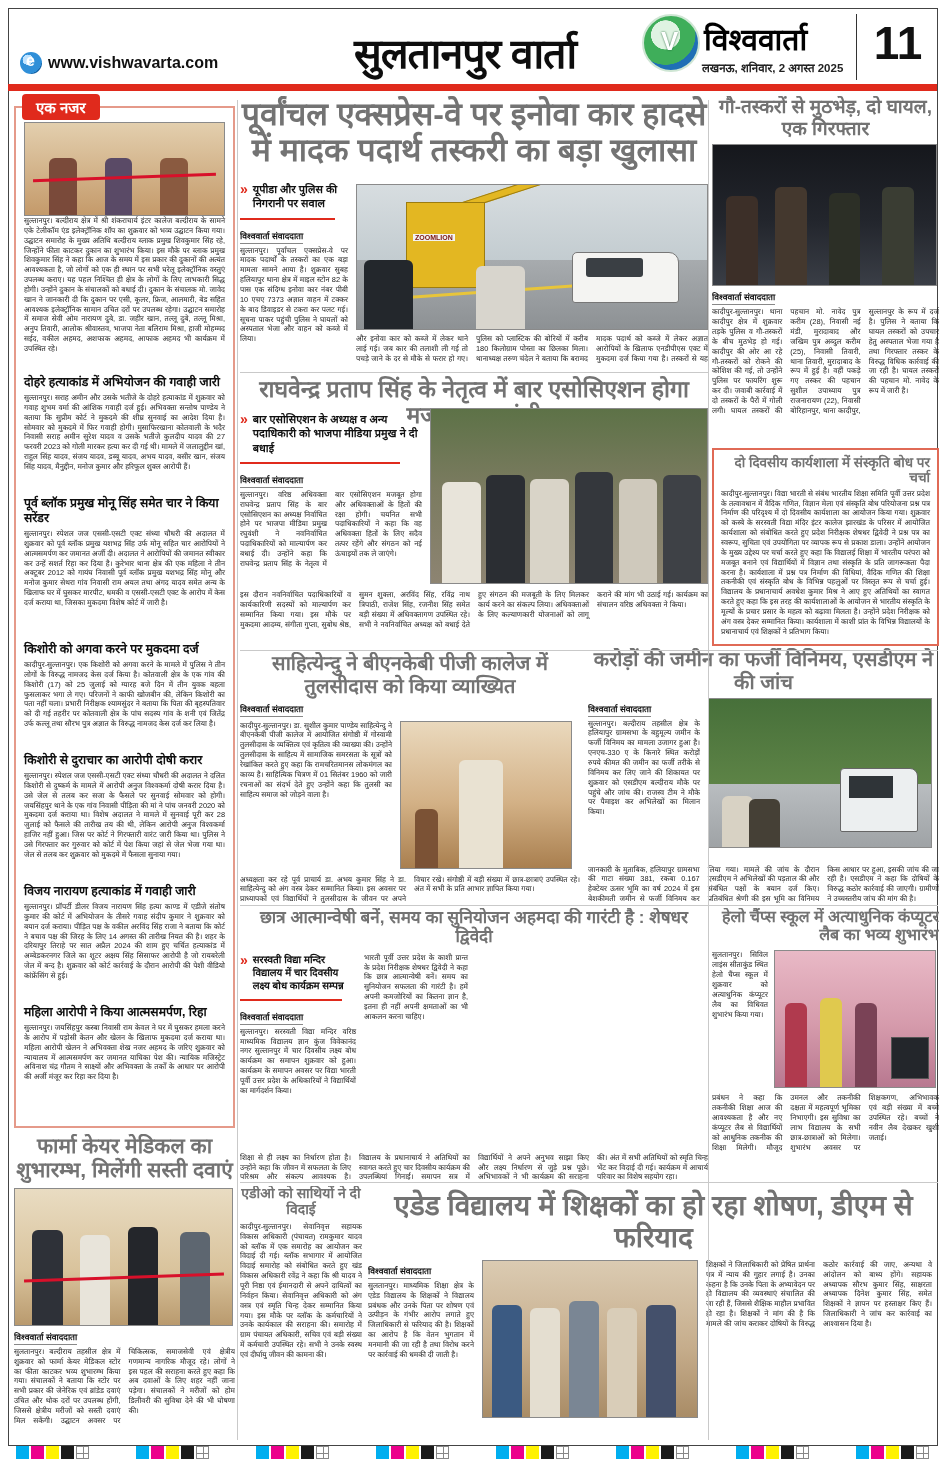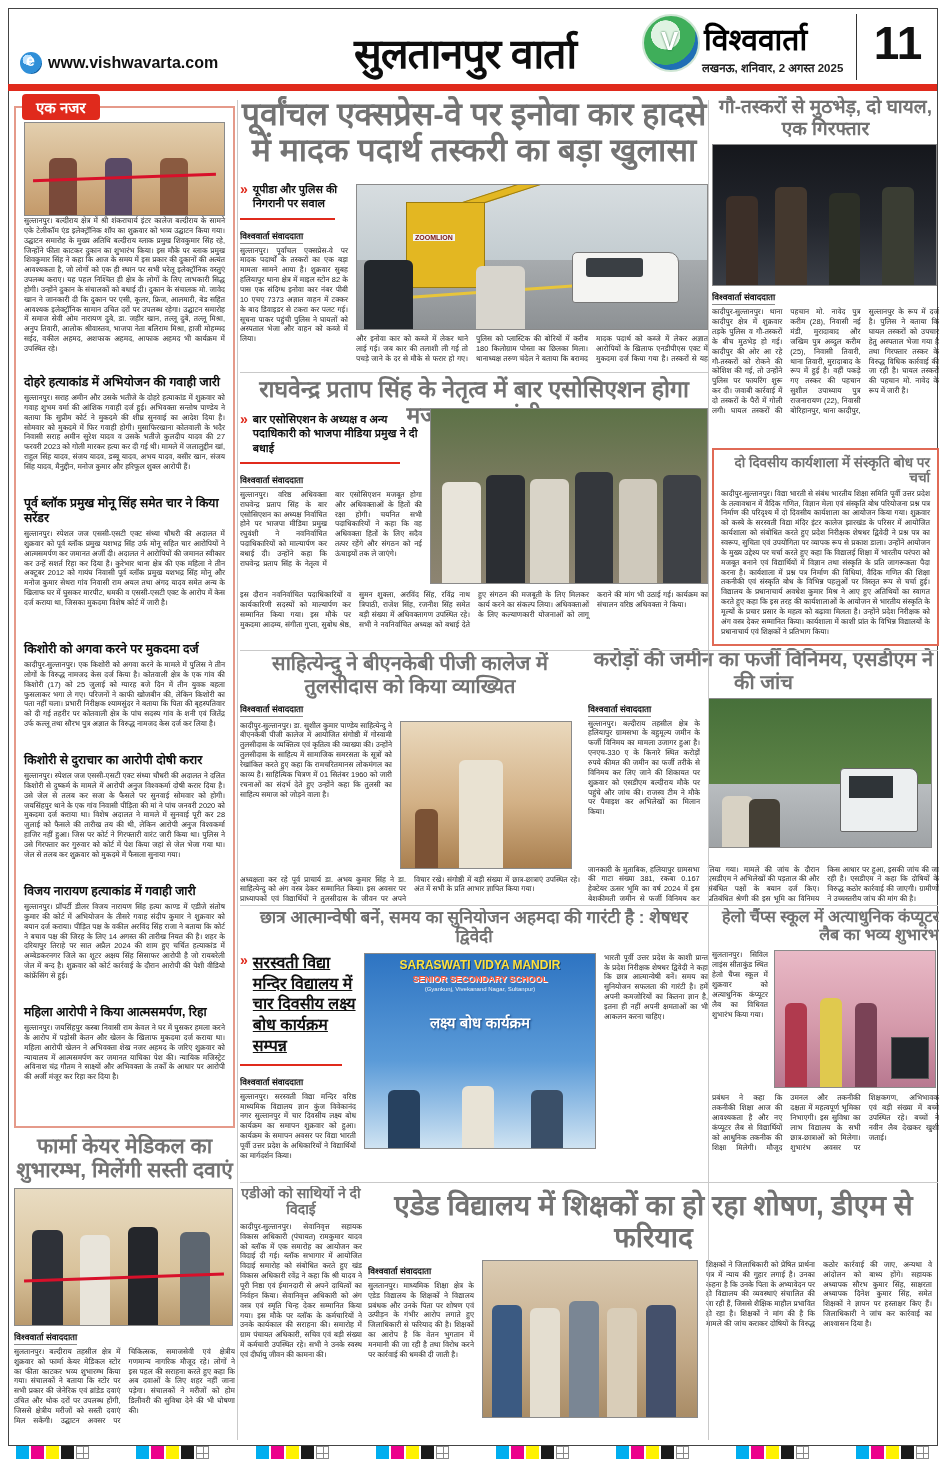--- a/index.html
+++ b/index.html
@@ -241,34 +241,25 @@
     </div>
     <div class="body cols3" style="height:56px;margin-top:4px;">जानकारी के मुताबिक, हलियापुर ग्रामसभा की गाटा संख्या 381, रकबा 0.167 हेक्टेयर ऊसर भूमि का वर्ष 2024 में इस बेशकीमती जमीन से फर्जी विनिमय कर लिया गया। मामले की जांच के दौरान एसडीएम ने अभिलेखों की पड़ताल की और संबंधित पक्षों के बयान दर्ज किए। प्रतिबंधित श्रेणी की इस भूमि का विनिमय किस आधार पर हुआ, इसकी जांच की जा रही है। एसडीएम ने कहा कि दोषियों के विरुद्ध कठोर कार्रवाई की जाएगी। ग्रामीणों ने उच्चस्तरीय जांच की मांग की है।</div>
   </div>
 
   <div class="art" style="left:240px;top:908px;width:468px;height:272px;">
     <div class="hl" style="font-size:17px;">छात्र आत्मान्वेषी बनें, समय का सुनियोजन अहमदा की गारंटी है : शेषधर द्विवेदी</div>
     <div style="display:flex;gap:8px;margin-top:6px;">
       <div style="width:116px;">
         <div class="kicker-row">
           <span class="kmark">»</span>
-          <span class="kicker" style="font-size:16px;text-decoration:underline;">सरस्वती विद्या मन्दिर विद्यालय में चार दिवसीय लक्ष्य बोध कार्यक्रम सम्पन्न</span>
+          <span class="kicker" style="font-size:10px;">सरस्वती विद्या मन्दिर विद्यालय में चार दिवसीय लक्ष्य बोध कार्यक्रम सम्पन्न</span>
         </div>
         <div class="red-ul"></div>
         <div class="byline rule">विश्ववार्ता संवाददाता</div>
         <div class="body" style="height:120px;">सुल्तानपुर। सरस्वती विद्या मन्दिर वरिष्ठ माध्यमिक विद्यालय ज्ञान कुंज विवेकानंद नगर सुल्तानपुर में चार दिवसीय लक्ष्य बोध कार्यक्रम का समापन शुक्रवार को हुआ। कार्यक्रम के समापन अवसर पर विद्या भारती पूर्वी उत्तर प्रदेश के अधिकारियों ने विद्यार्थियों का मार्गदर्शन किया।</div>
-      </div>
-      <div class="photo" style="width:232px;height:196px;background:linear-gradient(180deg,#2e74c2 0%,#5b9bd8 55%,#cfe3f2 100%);">
-        <div style="position:absolute;left:0;top:4px;width:100%;text-align:center;color:#ffe13a;font-weight:800;font-size:12px;text-shadow:1px 1px 0 #14407a;">SARASWATI VIDYA MANDIR</div>
-        <div style="position:absolute;left:0;top:20px;width:100%;text-align:center;color:#ff5a3c;font-weight:800;font-size:9px;text-shadow:1px 1px 0 #fff;">SENIOR SECONDARY SCHOOL</div>
-        <div style="position:absolute;left:0;top:32px;width:100%;text-align:center;color:#eef4fb;font-size:6px;">(Gyankunj, Vivekanand Nagar, Sultanpur)</div>
-        <div style="position:absolute;left:0;top:58px;width:100%;text-align:center;color:#fff;font-weight:800;font-size:15px;text-shadow:1px 1px 2px #14407a;">लक्ष्य बोध कार्यक्रम</div>
-        <div class="figure" style="left:10%;height:30%;background:#27415f;"></div>
-        <div class="figure" style="left:42%;height:32%;background:#e8e3d6;"></div>
-        <div class="figure" style="left:72%;height:30%;background:#3a4f68;"></div>
       </div>
       <div class="body" style="width:104px;height:196px;">भारती पूर्वी उत्तर प्रदेश के काशी प्रान्त के प्रदेश निरीक्षक शेषधर द्विवेदी ने कहा कि छात्र आत्मान्वेषी बनें। समय का सुनियोजन सफलता की गारंटी है। हमें अपनी कमजोरियों का कितना ज्ञान है, इतना ही नहीं अपनी क्षमताओं का भी आकलन करना चाहिए।</div>
     </div>
     <div class="body cols4" style="height:40px;margin-top:4px;">शिक्षा से ही लक्ष्य का निर्धारण होता है। उन्होंने कहा कि जीवन में सफलता के लिए परिश्रम और संकल्प आवश्यक है। विद्यालय के प्रधानाचार्य ने अतिथियों का स्वागत करते हुए चार दिवसीय कार्यक्रम की उपलब्धियां गिनाईं। समापन सत्र में विद्यार्थियों ने अपने अनुभव साझा किए और लक्ष्य निर्धारण से जुड़े प्रश्न पूछे। अभिभावकों ने भी कार्यक्रम की सराहना की। अंत में सभी अतिथियों को स्मृति चिन्ह भेंट कर विदाई दी गई। कार्यक्रम में आचार्य परिवार का विशेष सहयोग रहा।</div>
   </div>
 
   <div class="art" style="left:712px;top:908px;width:227px;height:272px;">
     <div class="hl" style="font-size:16px;text-align:right;">हेलो चैंप्स स्कूल में अत्याधुनिक कंप्यूटर लैब का भव्य शुभारंभ</div>
     <div style="display:flex;gap:6px;margin-top:6px;">
       <div class="body" style="width:56px;height:138px;">सुलतानपुर। सिविल लाइंस सीताकुंड स्थित हेलो चैंप्स स्कूल में शुक्रवार को अत्याधुनिक कंप्यूटर लैब का विधिवत शुभारंभ किया गया।</div>

